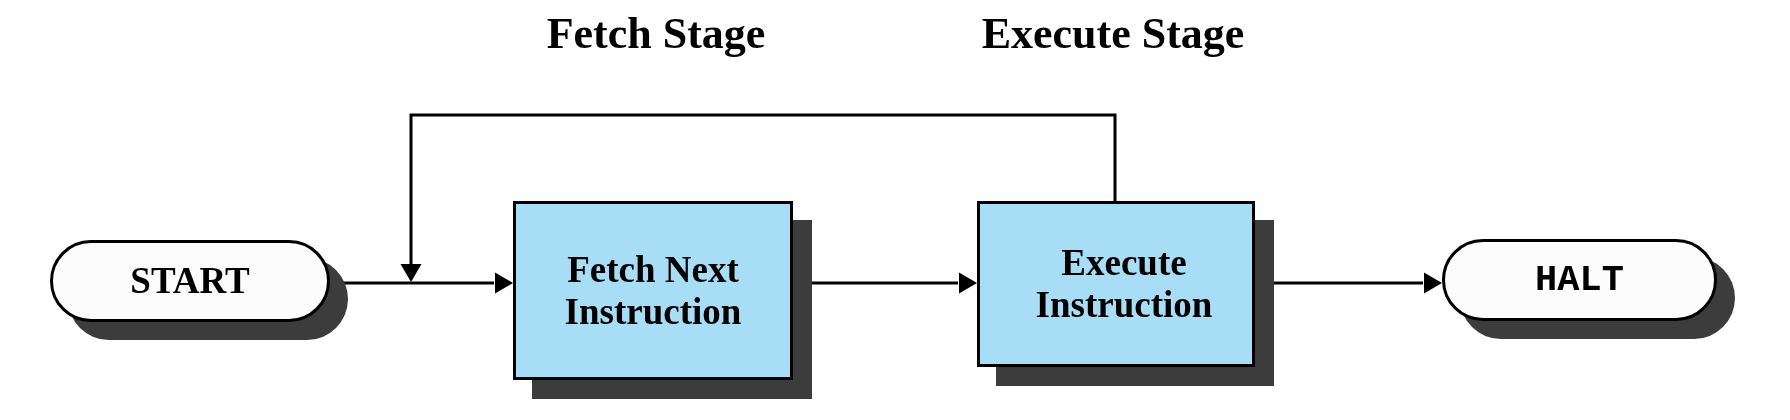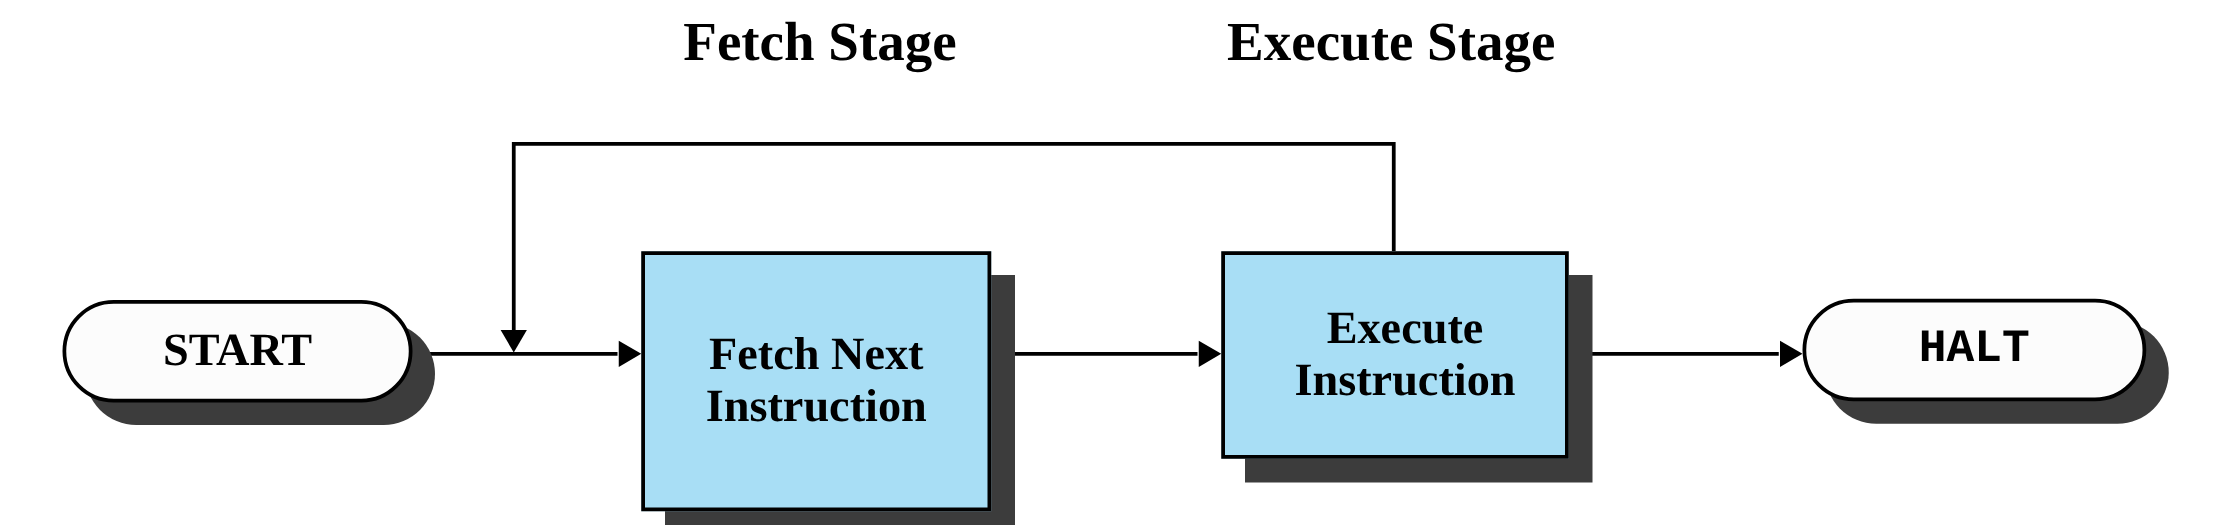--- a/index.html
+++ b/index.html
@@ -56,21 +56,21 @@
     background: #fcfcfc;
     box-shadow: 18px 18px 0 #3c3c3c;
   }
   .terminal.start { left: 50px;   top: 240px; }
   .terminal.halt  { left: 1442px; top: 239px; width: 275px; font-family: Liberation Mono, monospace; }
   .process {
     border: 3px solid #000000;
     background: #a8def5;
     box-shadow: 19px 19px 0 #3c3c3c;
   }
-  .process.fetch   { left: 513px; top: 201px; width: 280px; height: 208px; }
+  .process.fetch   { left: 513px; top: 201px; width: 280px; height: 179px; }
   .process.execute { left: 977px; top: 201px; width: 278px; height: 166px; padding-left: 16px; }
   .node .line { display: block; }
 </style>
 </head>
 <body>
 
 <div class="canvas">
 
   <svg class="connectors" width="1790" height="420" viewBox="0 0 1790 420">
 

